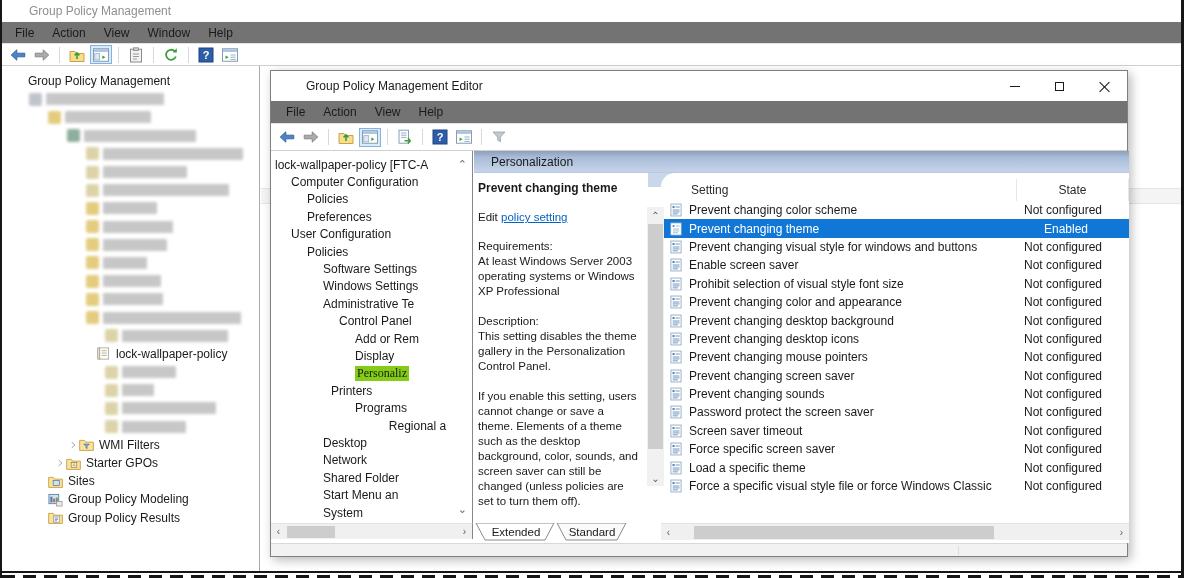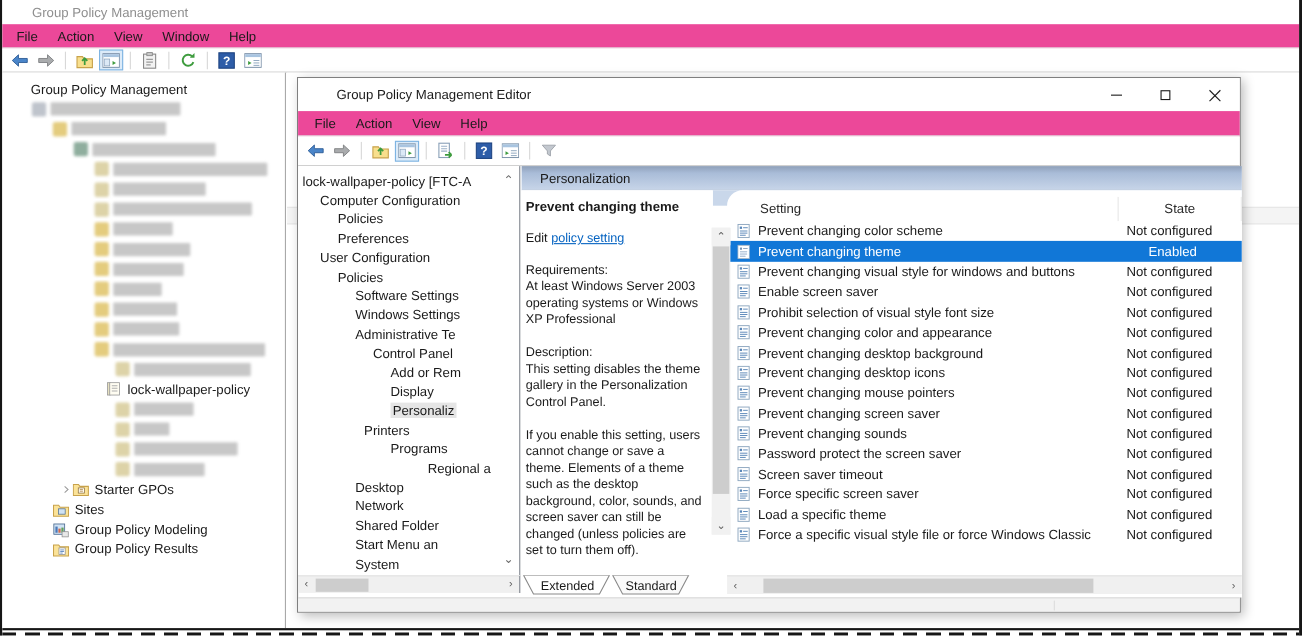--- a/index.html
+++ b/index.html
@@ -7,21 +7,21 @@
   body { font-family:"Liberation Sans","DejaVu Sans",sans-serif; font-size:12px; color:#1a1a1a; }
   .shot { position:relative; width:1184px; height:578px; overflow:hidden; background:#fff;
           border-left:2px solid #161616; border-right:3px solid #161616; }
   .ants { position:absolute; left:0; right:0; bottom:0; height:7px; z-index:50;
           border-top:2px solid #161616;
           background:repeating-linear-gradient(90deg,#161616 0 13px,#ffffff 13px 21px) left bottom/100% 3px no-repeat; }
 
   
   .gpm-title { position:absolute; left:0; top:0; width:100%; height:22px; display:flex; align-items:center; gap:6px; padding-left:6px; background:#fff; }
   .gpm-title .ttl { color:#8f8f8f; }
-  .menubar { position:absolute; display:flex; align-items:center; background:#ec4899; border-bottom:1px solid #e3e3e3; }
+  .menubar { position:absolute; display:flex; align-items:center; background:#737373; border-bottom:1px solid #e3e3e3; }
   .gpm-menu { left:0; top:22px; width:100%; height:22px; padding-left:4px; }
   .menu-item { padding:3px 9px; color:#1a1a1a; }
   .toolbar { position:absolute; display:flex; align-items:center; gap:2px; background:#fff; border-bottom:1px solid #d0d0d0; }
   .gpm-toolbar { left:0; top:44px; width:100%; height:22px; padding-left:5px; }
   .tbtn { width:22px; height:19px; display:flex; align-items:center; justify-content:center; border:1px solid transparent; }
   .tbtn svg { width:16px; height:16px; }
   .tbtn.active { background:#dcebf9; border-color:#7eb4e2; }
   .tbtn.dim { opacity:.85; }
   .tsep { width:1px; height:16px; background:#d8d8d8; margin:0 4px; }
 
@@ -50,21 +50,21 @@
   .ic-max { width:9px; height:9px; border:1px solid #1a1a1a; }
   .ic-close { position:relative; width:11px; height:11px; }
   .ic-close:before,.ic-close:after { content:""; position:absolute; left:5px; top:-1px; width:1px; height:14px; background:#1a1a1a; }
   .ic-close:before { transform:rotate(45deg); } .ic-close:after { transform:rotate(-45deg); }
   .ed-menu { left:0; top:30px; width:100%; height:23px; padding-left:6px; }
   .ed-toolbar { left:0; top:53px; width:100%; height:27px; padding-left:5px; border-bottom:1px solid #d0d0d0; }
 
   .ed-tree { position:absolute; left:0; top:80px; width:202px; height:372px; background:#fff; border-right:1px solid #828790; overflow:hidden; }
   .e-rows { padding-top:5px; }
   .e-row { height:17.4px; display:flex; align-items:center; white-space:nowrap; overflow:hidden; }
-  .e-row .lbl.sel { background:#e5e5e5; padding:0 2px; }
+  .e-row .lbl.sel { background:#84cc16; padding:0 2px;font-family:Liberation Serif, serif; }
   .scroll-arrow { position:absolute; color:#6a6a6a; font-size:11px; line-height:11px; }
   .ed-tree-hscroll { position:absolute; left:0; top:452px; width:202px; height:16px; background:#f0f0f0; border-top:1px solid #e2e2e2; border-right:1px solid #828790; display:flex; align-items:center; }
   .hthumb { height:12px; background:#cdcdcd; margin:0 1px; }
   .sbtn { width:15px; height:14px; display:flex; align-items:center; justify-content:center; color:#5e5e5e; font-size:10px; flex:none; }
 
   .ed-right { position:absolute; left:203px; top:80px; width:655px; height:392px; background:#fff; overflow:hidden; }
   .band { position:absolute; left:0; top:0; width:100%; height:22px; display:flex; align-items:center; gap:8px; padding-left:9px;
           background:linear-gradient(180deg,#8e9fb8 0%,#a9bcd8 30%,#c6d4e8 100%); border-bottom:1px solid #b9c8de; }
   .band-sub { position:absolute; left:174px; top:22px; width:481px; height:14px; background:#c9d7ea; }
   .desc { position:absolute; left:0; top:22px; width:174px; height:350px; background:#fff; padding:8px 6px 0 4px; font-size:11.5px; line-height:15px; overflow:hidden; }
@@ -268,20 +268,34 @@
             <span class="blurblk" style="width: 32px;"></span>
           </div>
           <div class="g-row" style="padding-left: 103px;">
             <span class="bic bic-gpo"></span>
             <span class="blurblk" style="width: 94px;"></span>
           </div>
           <div class="g-row" style="padding-left: 103px;">
             <span class="bic bic-gpo"></span>
             <span class="blurblk" style="width: 64px;"></span>
           </div>
+          <div class="g-row" style="padding-left: 65px;">
+            <span class="exp">
+              <svg xmlns="http://www.w3.org/2000/svg" viewBox="0 0 16 16">
+                <path d="M6 3.5 L11 8 L6 12.5" fill="none" stroke="#9a9a9a" stroke-width="1.5"></path>
+              </svg>
+            </span>
+            <span class="nico">
+              <svg xmlns="http://www.w3.org/2000/svg" viewBox="0 0 16 14">
+                <path d="M0.7 2.6 h5 l1.4 1.9 h8.2 v8.8 h-14.6 z" fill="#fbe398" stroke="#c8a24b" stroke-width="1"></path>
+                <path d="M5 6.5 h6 l-2.4 2.6 v2.4 l-1.2 -0.9 v-1.5 z" fill="#7fa8d8" stroke="#4b6a8f" stroke-width="0.6"></path>
+              </svg>
+            </span>
+            <span class="lbl">WMI Filters</span>
+          </div>
           <div class="g-row" style="padding-left: 52px;">
             <span class="exp">
               <svg xmlns="http://www.w3.org/2000/svg" viewBox="0 0 16 16">
                 <path d="M6 3.5 L11 8 L6 12.5" fill="none" stroke="#9a9a9a" stroke-width="1.5"></path>
               </svg>
             </span>
             <span class="nico">
               <svg xmlns="http://www.w3.org/2000/svg" viewBox="0 0 16 14">
                 <path d="M0.7 2.6 h5 l1.4 1.9 h8.2 v8.8 h-14.6 z" fill="#fbe398" stroke="#c8a24b" stroke-width="1"></path>
                 <rect x="5.5" y="6" width="6" height="5" fill="#fffdf2" stroke="#8a6a3a" stroke-width="0.7"></rect>

